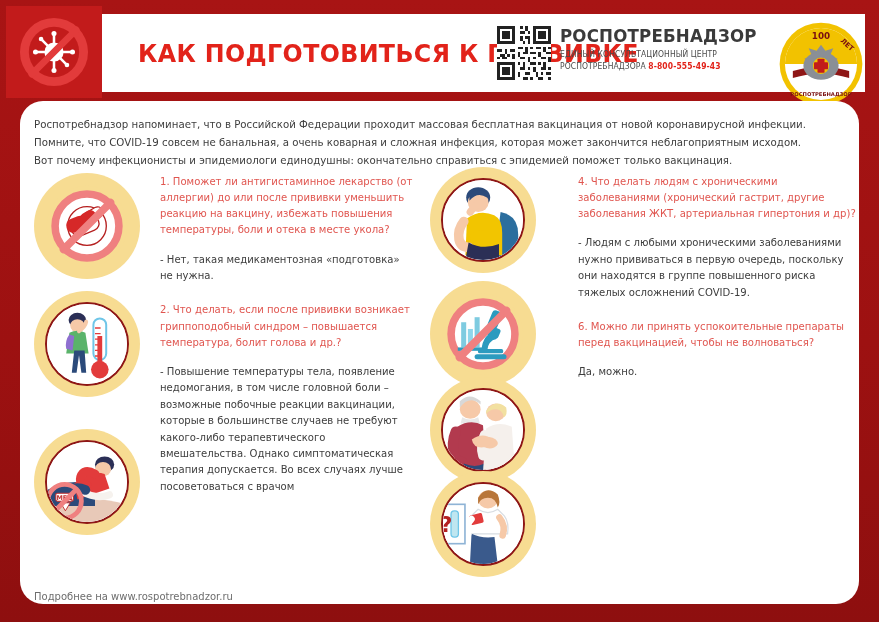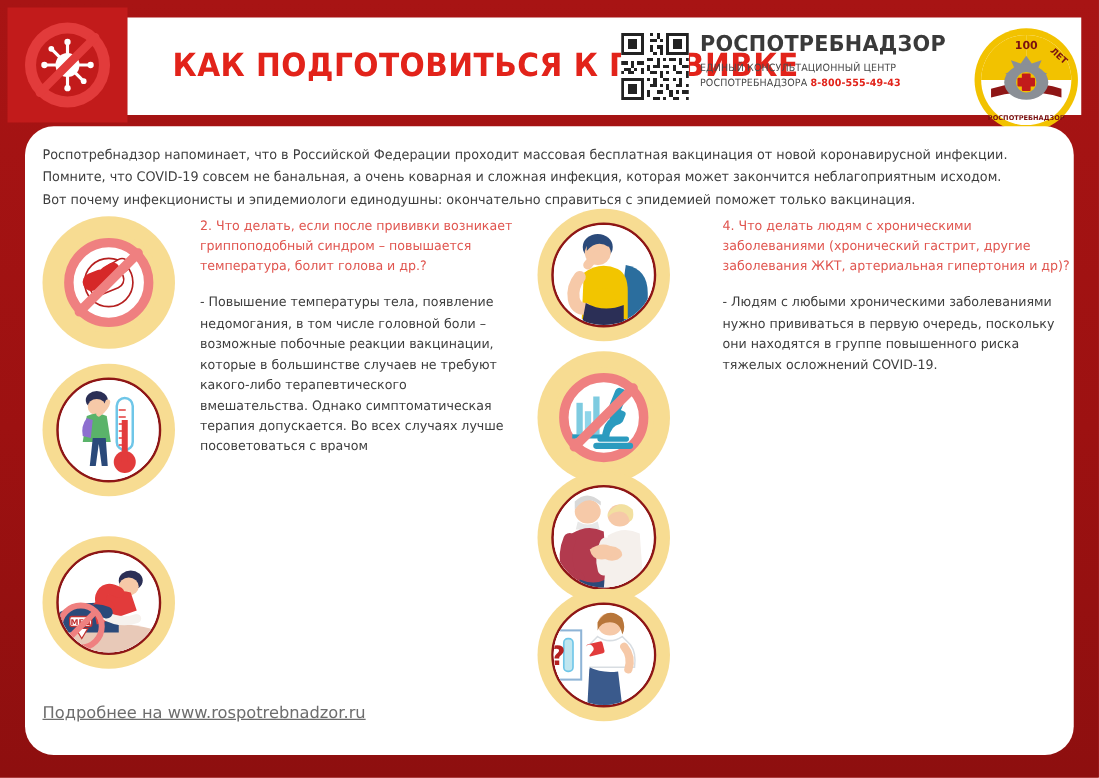--- a/index.html
+++ b/index.html
@@ -136,24 +136,23 @@
     color: #3d3d3d;
     font-size: 10.4px;
     line-height: 1.58;
     margin-top: 13px;
     font-family: "DejaVu Sans", "Liberation Sans", sans-serif;
     transform: scaleX(0.97); transform-origin: left top;
   }
   .blk { margin-bottom: 18px; }
 
   .footer {
-    position: absolute; left: 14px; bottom: 26px;
-    color: #6d6d6d; font-size: 13px;
-    font-family: "DejaVu Sans", "Liberation Sans", sans-serif;
-    text-decoration: underline;
+    position: absolute; left: 14px; bottom: 2px;
+    color: #6d6d6d; font-size: 10px;
+    font-family: "DejaVu Sans", "Liberation Sans", sans-serif;
   }
 </style>
 </head>
 <body>
 
 <div class="poster">
 
   <div class="header">
 
     <div class="virus-badge">
@@ -364,20 +363,24 @@
                 <line x1="6" y1="36" x2="34" y2="8" stroke="#ef8080" stroke-width="6" stroke-linecap="round"></line>
               </g>
             </svg>
           </div>
         </div>
 
       </div>
 
       <div class="col col-left">
         <div class="blk">
+          <div class="q">1.  Поможет ли антигистаминное лекарство (от аллергии) до или после прививки уменьшить реакцию на вакцину, избежать повышения температуры, боли и отека в месте укола?</div>
+          <div class="a">- Нет, такая медикаментозная «подготовка» не нужна.</div>
+        </div>
+        <div class="blk">
           <div class="q">2.  Что делать, если после прививки возникает гриппоподобный синдром – повышается температура, болит голова и др.?</div>
           <div class="a">- Повышение температуры тела, появление недомогания, в том числе головной боли – возможные побочные реакции вакцинации, которые в большинстве случаев не требуют какого-либо терапевтического вмешательства. Однако симптоматическая терапия допускается. Во всех случаях лучше посоветоваться с врачом</div>
         </div>
       </div>
 
       <div class="rail rail-mid">
 
         <div class="icon-circle" style="top:-6px;left:0px;">
           <div class="icon-inner">
             <svg width="82" height="82" viewBox="0 0 100 100">
@@ -469,20 +472,24 @@
           </div>
         </div>
 
       </div>
 
       <div class="col col-right">
         <div class="blk">
           <div class="q">4.  Что делать людям с хроническими заболеваниями (хронический гастрит, другие заболевания ЖКТ, артериальная гипертония и др)?</div>
           <div class="a">- Людям с любыми хроническими заболеваниями нужно прививаться в первую очередь, поскольку они находятся в группе повышенного риска тяжелых осложнений COVID-19.</div>
         </div>
+        <div class="blk">
+          <div class="q">6.  Можно ли принять успокоительные препараты перед вакцинацией, чтобы не волноваться?</div>
+          <div class="a">Да, можно.</div>
+        </div>
       </div>
 
     </div>
 
     <div class="footer">Подробнее на www.rospotrebnadzor.ru</div>
   </div>
 
 </div>
 
 </body></html>

